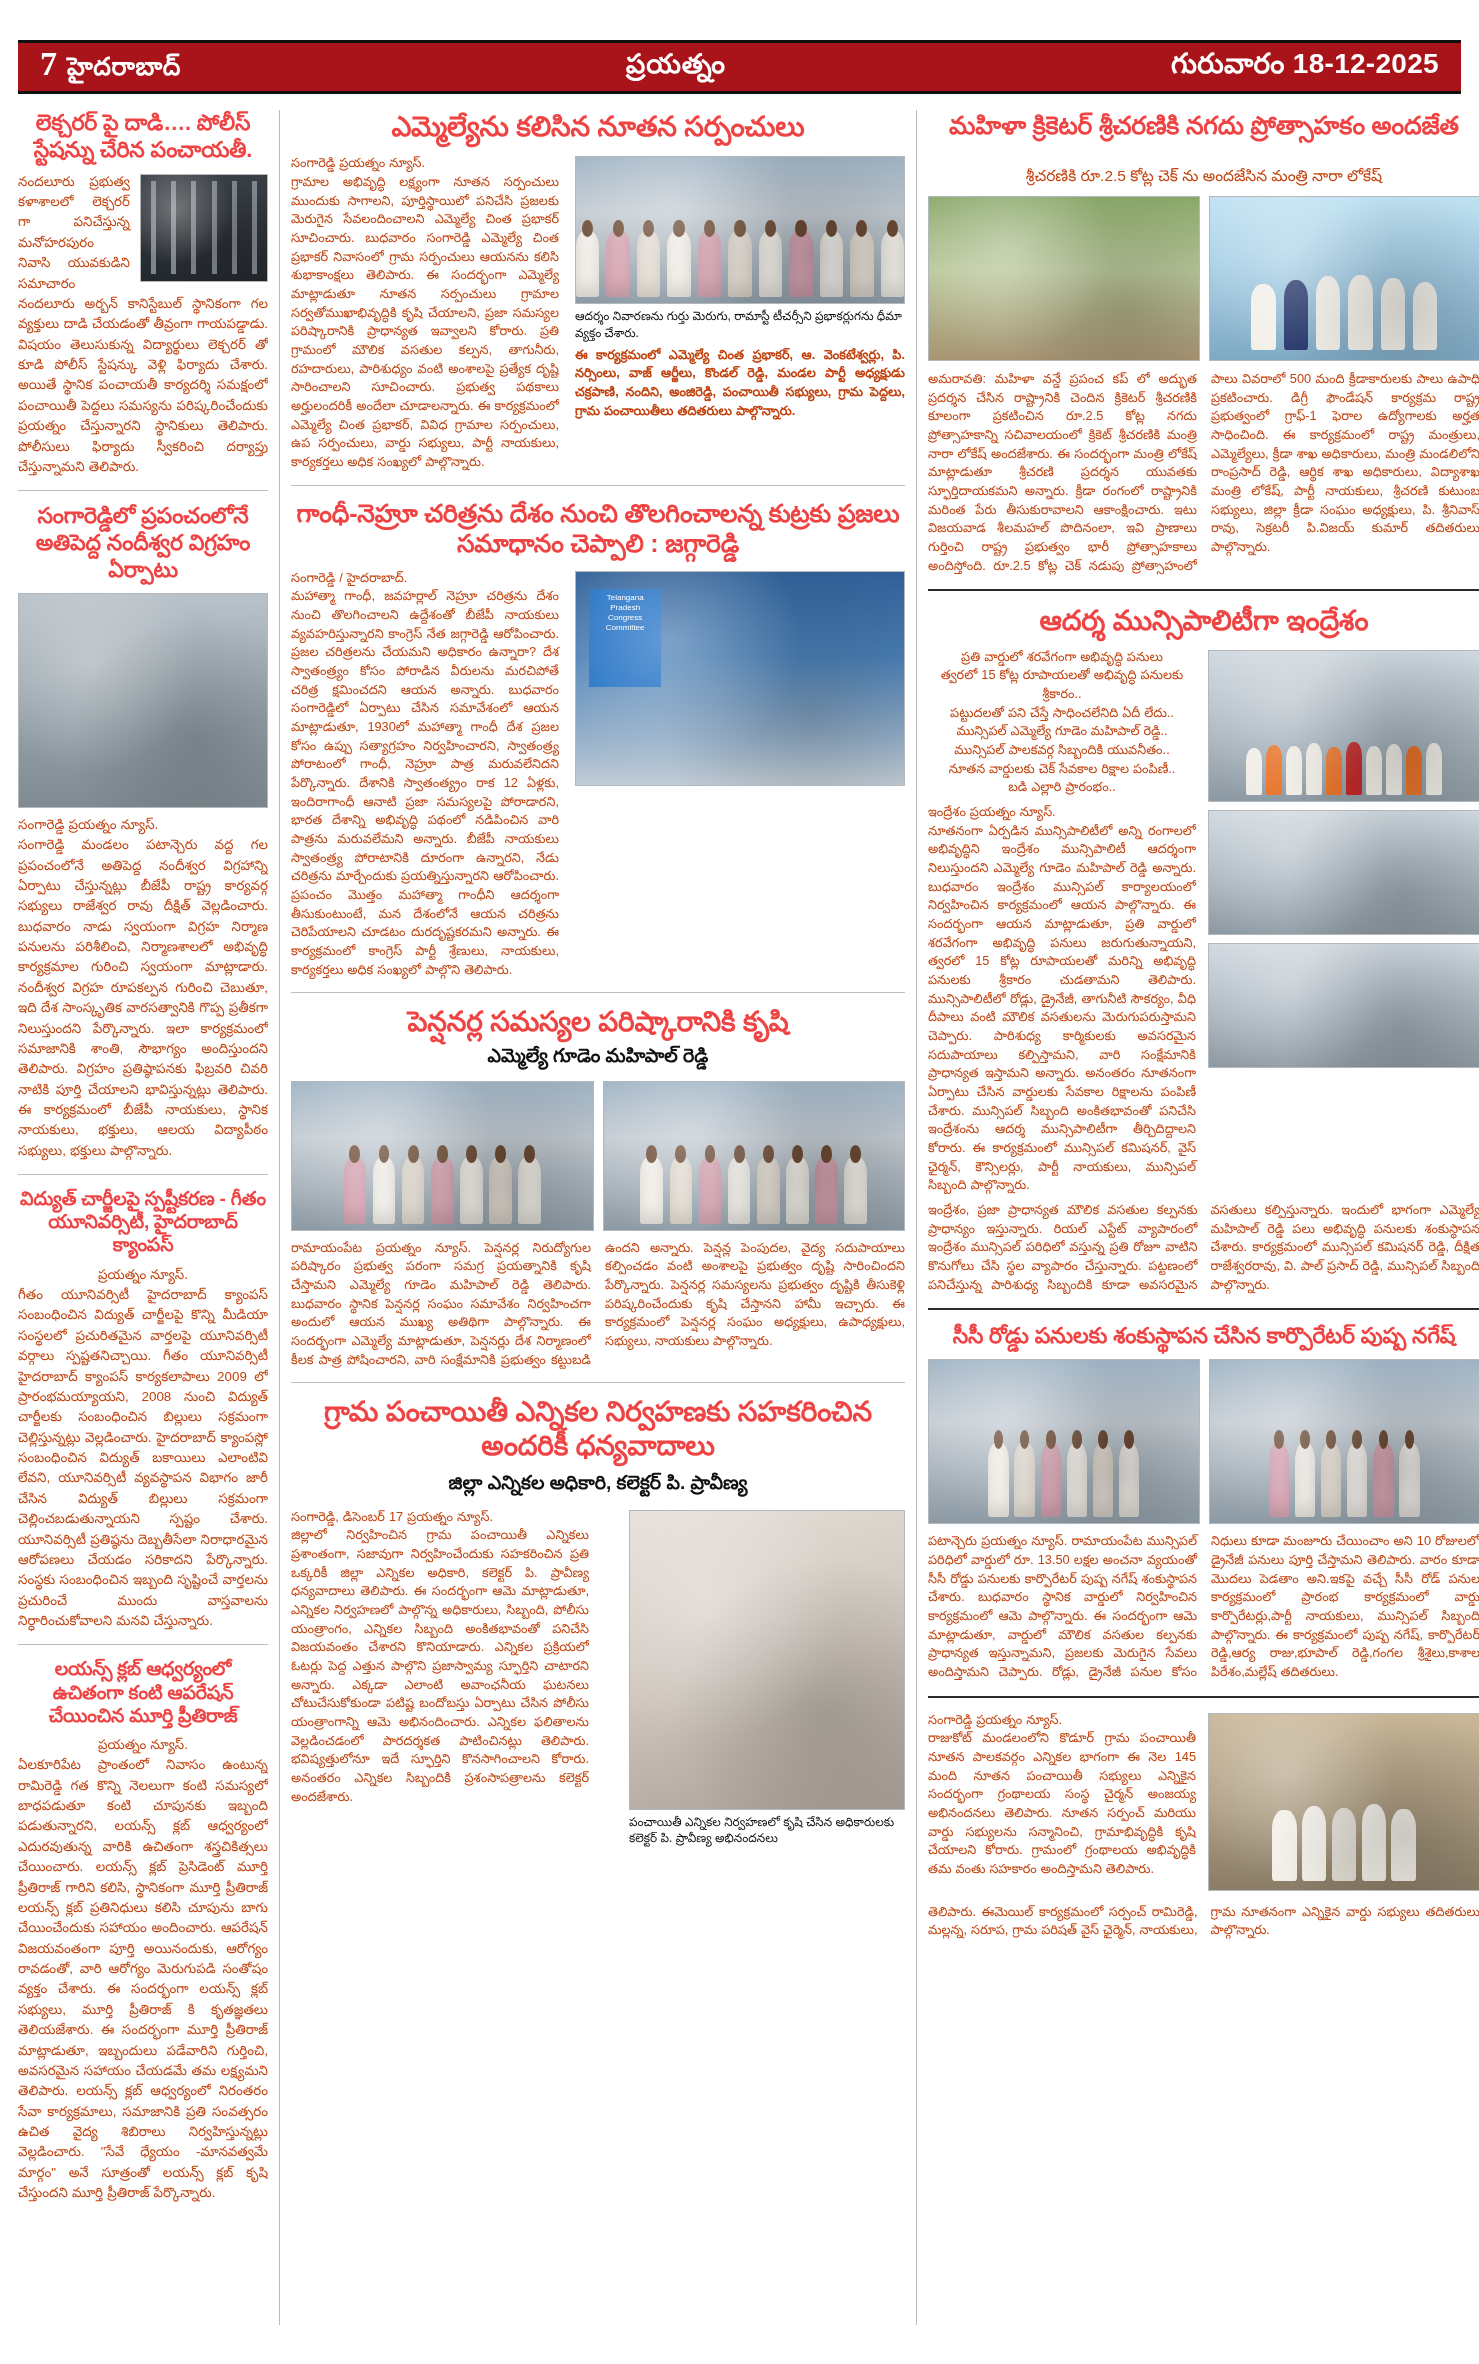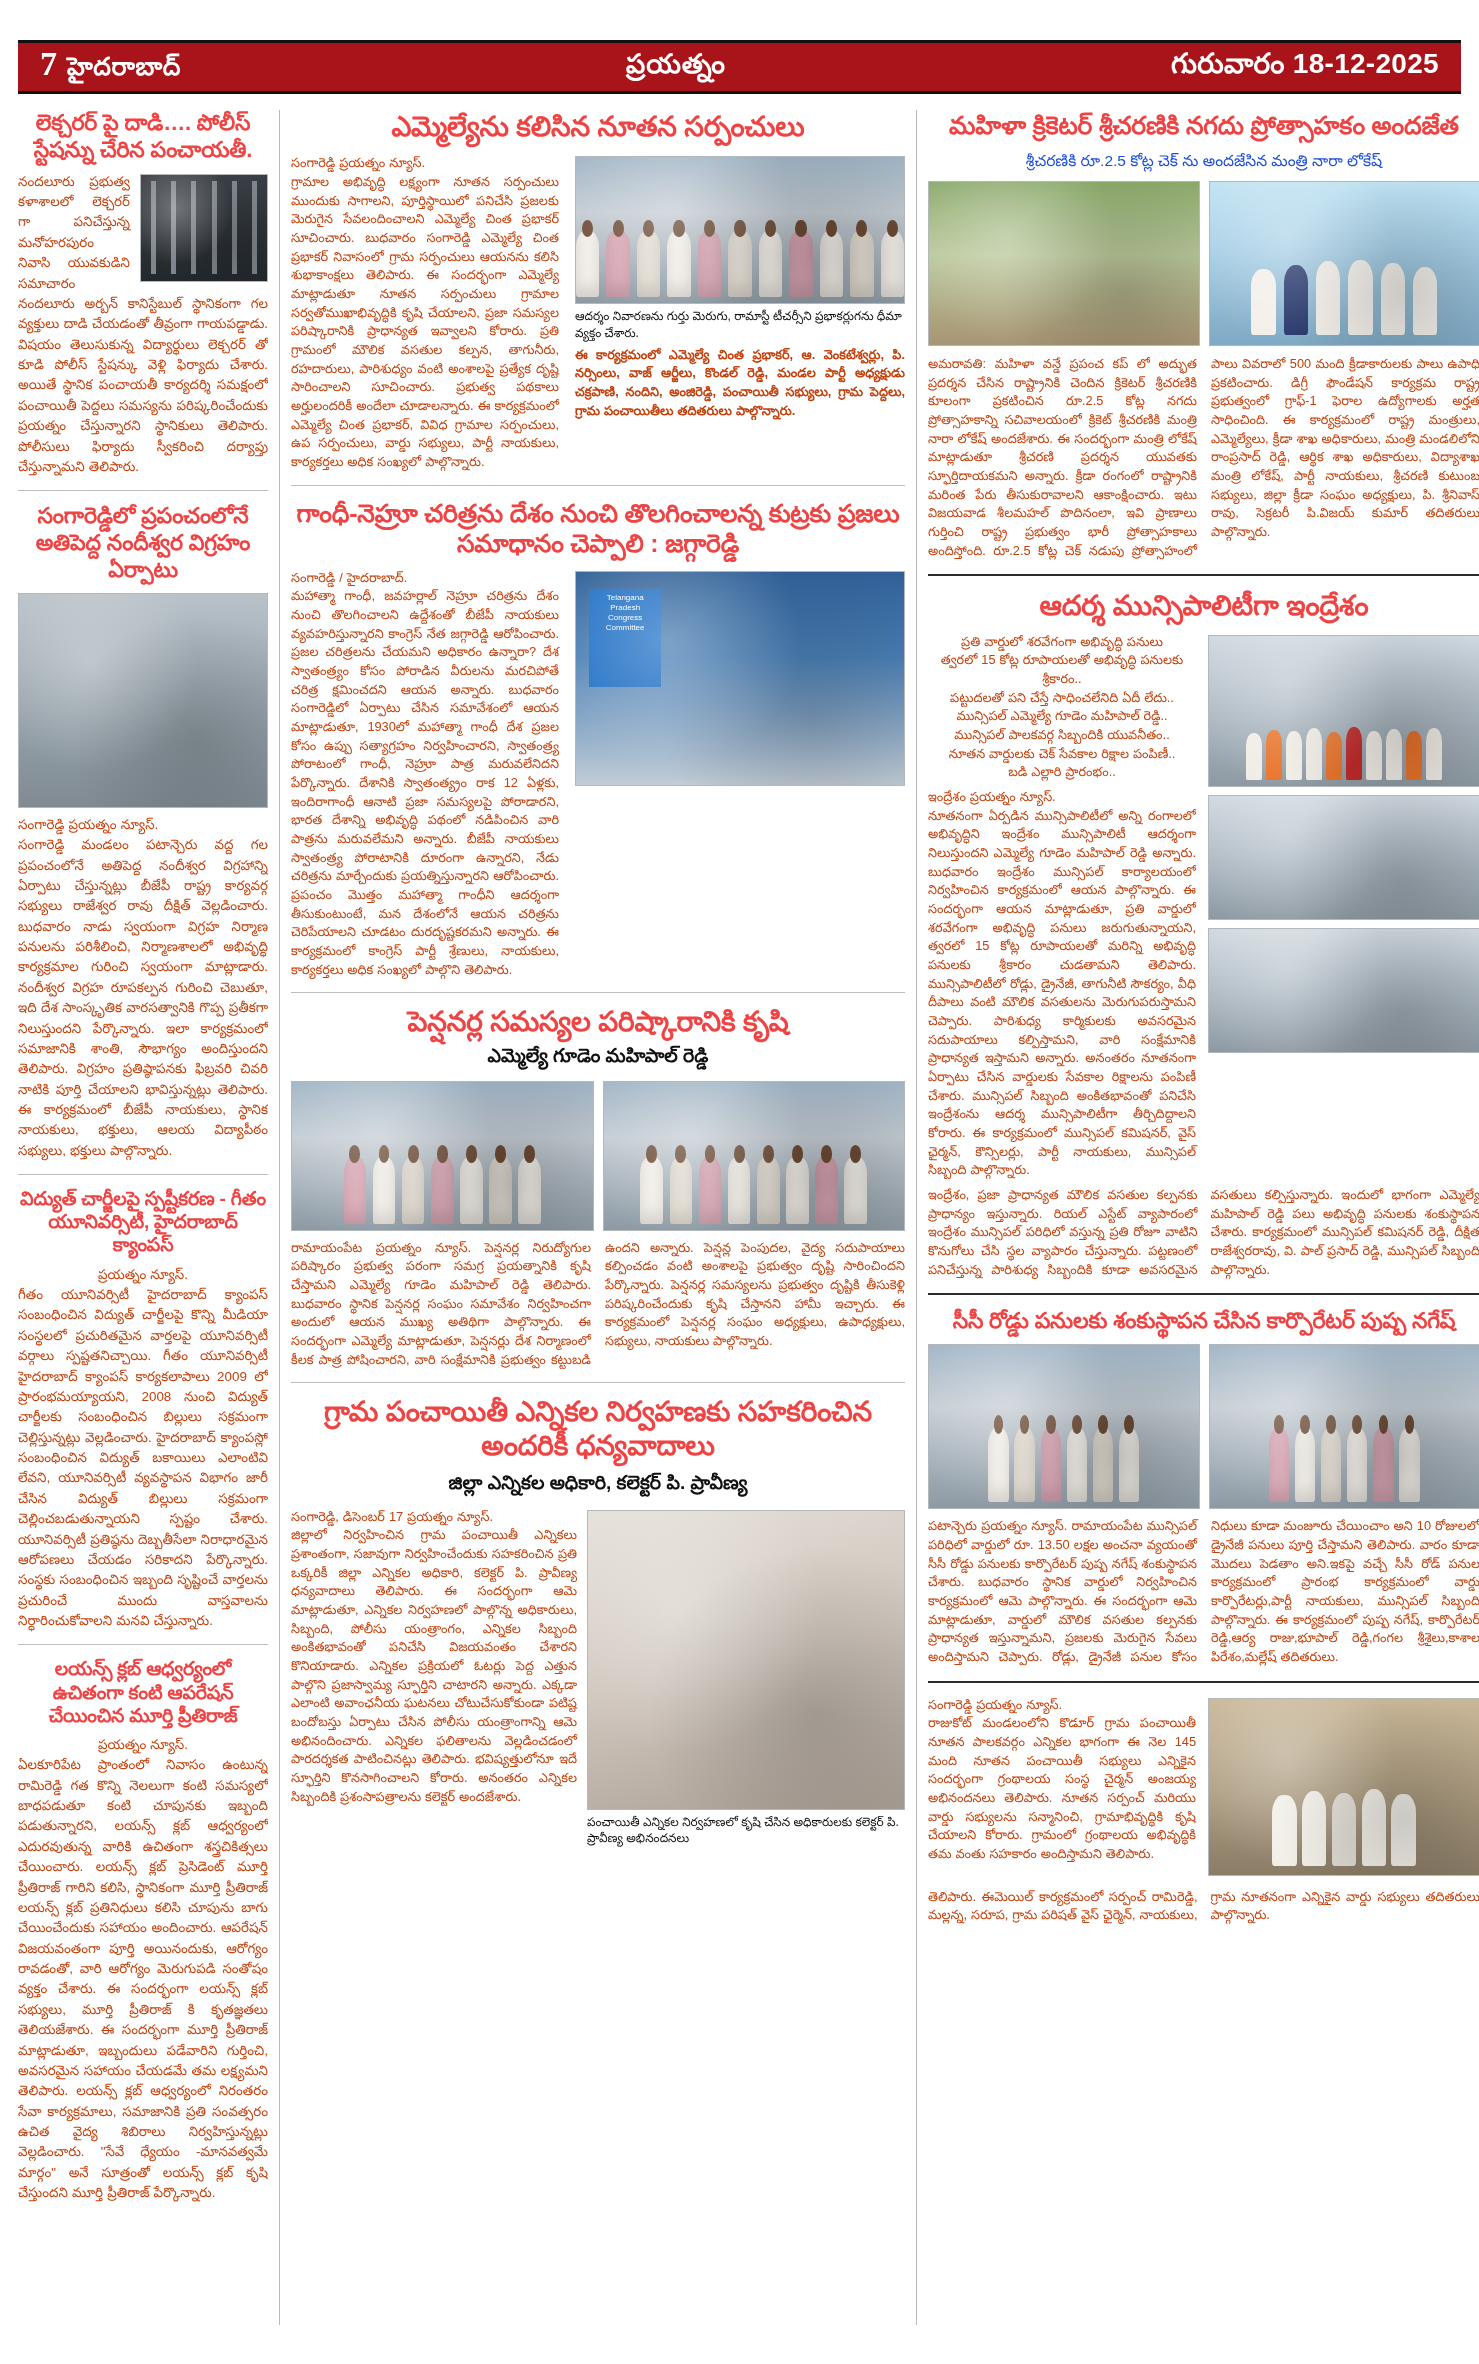--- a/index.html
+++ b/index.html
@@ -67,22 +67,22 @@
   }
   .hl-xl { font-size: 28px; }
   .hl-lg { font-size: 25px; }
   .hl-md { font-size: 22px; }
   .hl-sm { font-size: 19px; }
 
   .subhl {
     text-align: center;
     font-size: 15.5px;
     line-height: 1.45;
-    color: #1d4ed8;
-    margin-top: 9px;
+    color: #c2410c;
+    margin-top: 24px;
   }
   .byline {
     text-align: center;
     font-size: 19px;
     font-weight: bold;
     color: #111;
     margin-top: 5px;
   }
 
   .body-text {
@@ -328,21 +328,21 @@
           <span>పెన్షనర్ల నిరుద్యోగుల పరిష్కారం ప్రభుత్వ పరంగా సమగ్ర ప్రయత్నానికి కృషి చేస్తామని ఎమ్మెల్యే గూడెం మహిపాల్ రెడ్డి తెలిపారు. బుధవారం స్థానిక పెన్షనర్ల సంఘం సమావేశం నిర్వహించగా అందులో ఆయన ముఖ్య అతిథిగా పాల్గొన్నారు. ఈ సందర్భంగా ఎమ్మెల్యే మాట్లాడుతూ, పెన్షనర్లు దేశ నిర్మాణంలో కీలక పాత్ర పోషించారని, వారి సంక్షేమానికి ప్రభుత్వం కట్టుబడి ఉందని అన్నారు. పెన్షన్ల పెంపుదల, వైద్య సదుపాయాలు కల్పించడం వంటి అంశాలపై ప్రభుత్వం దృష్టి సారించిందని పేర్కొన్నారు. పెన్షనర్ల సమస్యలను ప్రభుత్వం దృష్టికి తీసుకెళ్లి పరిష్కరించేందుకు కృషి చేస్తానని హామీ ఇచ్చారు. ఈ కార్యక్రమంలో పెన్షనర్ల సంఘం అధ్యక్షులు, ఉపాధ్యక్షులు, సభ్యులు, నాయకులు పాల్గొన్నారు.</span>
         </div>
       </div>
 
       <div class="sep"></div>
 
       <div class="art">
         <div class="hl hl-xl">గ్రామ పంచాయితీ ఎన్నికల నిర్వహణకు సహకరించిన అందరికీ ధన్యవాదాలు</div>
         <div class="byline" style="margin-top:8px;">జిల్లా ఎన్నికల అధికారి, కలెక్టర్ పి. ప్రావీణ్య</div>
         <div style="margin-top:10px;">
-          <div class="float-r" style="width:318px;">
+          <div class="float-r" style="width:276px;">
             <div class="photo ph-portrait" style="width:100%;height:300px;"></div>
             <div class="cap">పంచాయితీ ఎన్నికల నిర్వహణలో కృషి చేసిన అధికారులకు కలెక్టర్ పి. ప్రావీణ్య అభినందనలు</div>
           </div>
           <div style="width:298px;">
             <div class="body-text tight">సంగారెడ్డి, డిసెంబర్ 17 ప్రయత్నం న్యూస్.</div>
             <div class="body-text tight">జిల్లాలో నిర్వహించిన గ్రామ పంచాయితీ ఎన్నికలు ప్రశాంతంగా, సజావుగా నిర్వహించేందుకు సహకరించిన ప్రతి ఒక్కరికీ జిల్లా ఎన్నికల అధికారి, కలెక్టర్ పి. ప్రావీణ్య ధన్యవాదాలు తెలిపారు. ఈ సందర్భంగా ఆమె మాట్లాడుతూ, ఎన్నికల నిర్వహణలో పాల్గొన్న అధికారులు, సిబ్బంది, పోలీసు యంత్రాంగం, ఎన్నికల సిబ్బంది అంకితభావంతో పనిచేసి విజయవంతం చేశారని కొనియాడారు. ఎన్నికల ప్రక్రియలో ఓటర్లు పెద్ద ఎత్తున పాల్గొని ప్రజాస్వామ్య స్ఫూర్తిని చాటారని అన్నారు. ఎక్కడా ఎలాంటి అవాంఛనీయ ఘటనలు చోటుచేసుకోకుండా పటిష్ట బందోబస్తు ఏర్పాటు చేసిన పోలీసు యంత్రాంగాన్ని ఆమె అభినందించారు. ఎన్నికల ఫలితాలను వెల్లడించడంలో పారదర్శకత పాటించినట్లు తెలిపారు. భవిష్యత్తులోనూ ఇదే స్ఫూర్తిని కొనసాగించాలని కోరారు. అనంతరం ఎన్నికల సిబ్బందికి ప్రశంసాపత్రాలను కలెక్టర్ అందజేశారు.</div>
           </div>
           <div class="clear"></div>
         </div>
       </div>

